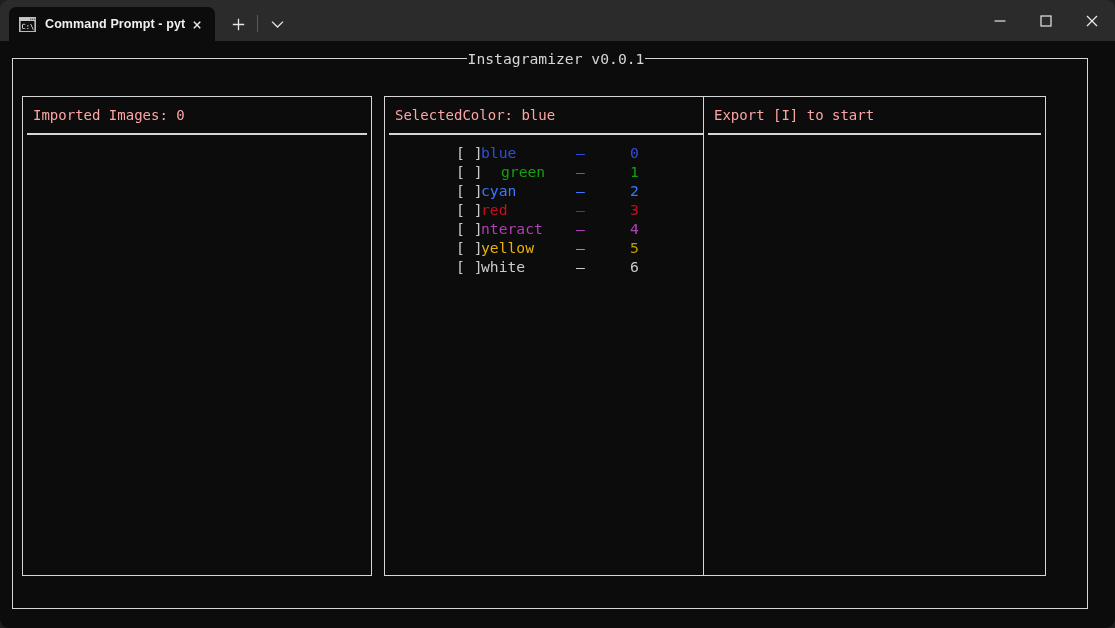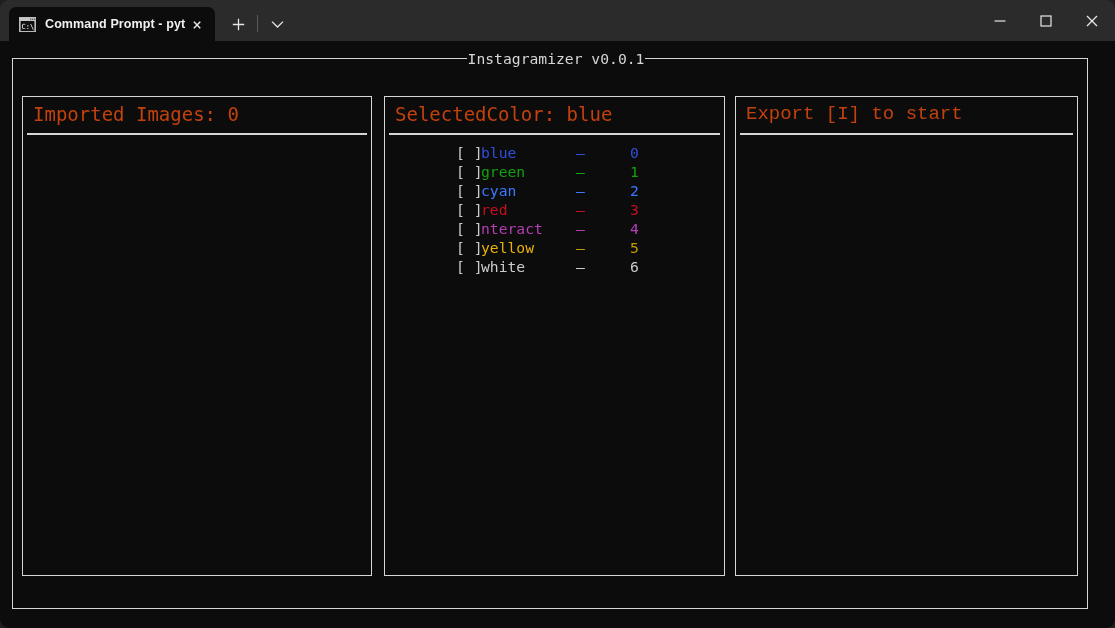--- a/index.html
+++ b/index.html
@@ -211,35 +211,35 @@
     position: absolute;
     top: 0;
     height: 480px;
     border: 1.6px solid #d6d6d6;
     box-sizing: border-box;
     background: #0c0c0c;
   }
 
   .panel-left   { left: 0px;   width: 350px; }
   .panel-mid    { left: 362px; width: 341px; }
-  .panel-right  { left: 713px; width: 343px; font-family: Liberation Mono, monospace; }
+  .panel-right  { left: 681px; width: 343px; }
 
   .panel-header {
     position: absolute;
     left: 0;
     top: 0;
     right: 0;
     height: 36px;
     box-sizing: border-box;
     padding: 8px 0 0 10px;
   }
 
   .panel-header .htext {
-    color: #c2410c;
-    font-size: 19px;
+    color: #fca5a5;
+    font-size: 14px;
     line-height: 19px;
     white-space: pre;
   }
 
   .panel-sep {
     position: absolute;
     left: 4px;
     right: 4px;
     top: 36px;
     height: 1.6px;
@@ -373,21 +373,21 @@
       </div>
 
       <div class="panel panel-mid">
         <div class="panel-header">
           <span class="htext">SelectedColor: blue</span>
         </div>
         <div class="panel-sep"></div>
         <div class="panel-body">
           <div class="color-list" id="color-list">
               <div class="color-row"><span class="cr-box">[ ]</span><span class="cr-name" style="color: rgb(47, 79, 219);">blue</span><span class="cr-dash" style="color: rgb(47, 79, 219);">–</span><span class="cr-index" style="color: rgb(47, 79, 219);">0</span></div>
-              <div class="color-row"><span class="cr-box">[ ]</span><span class="cr-name" style="color: rgb(19, 161, 14);">green</span><span class="cr-dash" style="color: rgb(19, 161, 14);">–</span><span class="cr-index" style="color: rgb(19, 161, 14);">1</span></div>
+              <div class="color-row"><span class="cr-box">[ ]</span><span class="cr-name" style="color: rgb(19, 161, 14); margin-left: 20px;">green</span><span class="cr-dash" style="color: rgb(19, 161, 14);">–</span><span class="cr-index" style="color: rgb(19, 161, 14);">1</span></div>
               <div class="color-row"><span class="cr-box">[ ]</span><span class="cr-name" style="color: rgb(59, 120, 255);">cyan</span><span class="cr-dash" style="color: rgb(59, 120, 255);">–</span><span class="cr-index" style="color: rgb(59, 120, 255);">2</span></div>
               <div class="color-row"><span class="cr-box">[ ]</span><span class="cr-name" style="color: rgb(197, 15, 31);">red</span><span class="cr-dash" style="color: rgb(197, 15, 31);">–</span><span class="cr-index" style="color: rgb(197, 15, 31);">3</span></div>
               <div class="color-row"><span class="cr-box">[ ]</span><span class="cr-name" style="color: rgb(180, 63, 180);">nteract</span><span class="cr-dash" style="color: rgb(180, 63, 180);">–</span><span class="cr-index" style="color: rgb(180, 63, 180);">4</span></div>
               <div class="color-row"><span class="cr-box">[ ]</span><span class="cr-name" style="color: #eab308;">yellow</span><span class="cr-dash" style="color: rgb(193, 156, 0);">–</span><span class="cr-index" style="color: rgb(193, 156, 0);">5</span></div>
               <div class="color-row"><span class="cr-box">[ ]</span><span class="cr-name" style="color: rgb(204, 204, 204);">white</span><span class="cr-dash" style="color: rgb(204, 204, 204);">–</span><span class="cr-index" style="color: rgb(204, 204, 204);">6</span></div>
             </div>
         </div>
       </div>
 
       <div class="panel panel-right">

